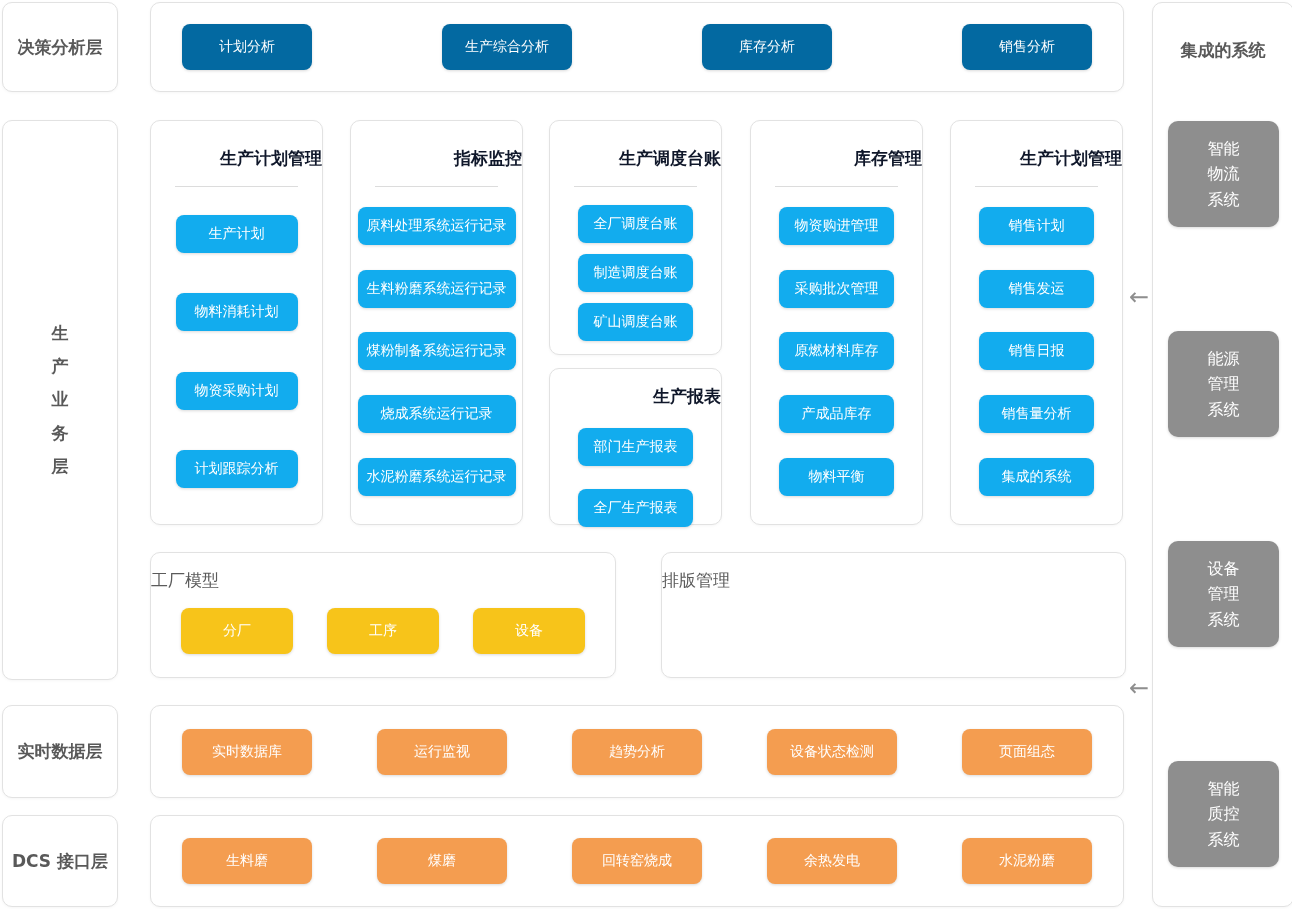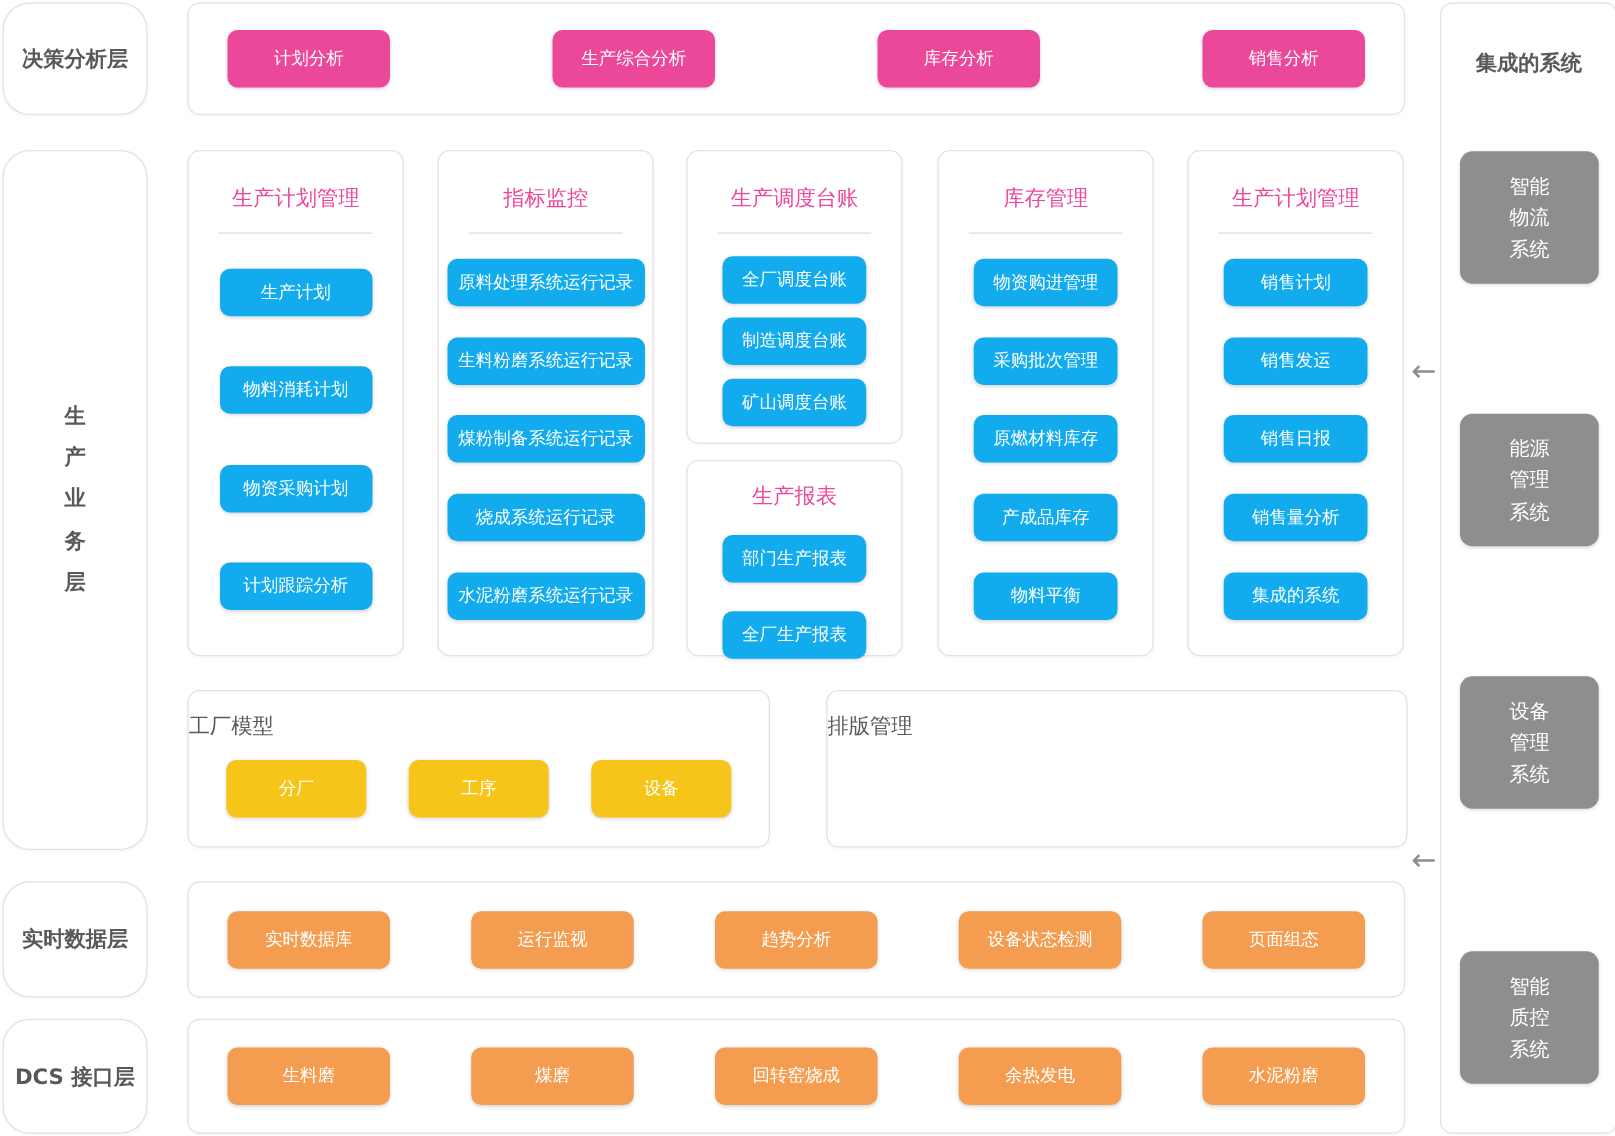--- a/index.html
+++ b/index.html
@@ -5,39 +5,39 @@
   html,body{margin:0;padding:0;background:#ffffff;}
   body{font-family:"DejaVu Sans","Liberation Sans",sans-serif;}
   #stage{position:relative;width:1292px;height:909px;background:#ffffff;overflow:hidden;}
 
   
   .panel{position:absolute;background:#fff;border:1px solid #e2e2e2;border-radius:10px;
          box-shadow:0 1px 3px rgba(0,0,0,0.04);box-sizing:border-box;}
 
   
   .layer-box{display:flex;align-items:center;justify-content:center;
-             color:#595959;font-size:17px;font-weight:bold;text-align:center;border-radius:22px;}
+             color:#595959;font-size:17px;font-weight:bold;text-align:center;}
   .vertical-label{width:1.25em;word-break:break-all;line-height:1.95;margin:0 auto;text-align:center;}
 
   
   .btn-row{display:flex;align-items:center;justify-content:space-between;padding:0 31px;}
 
   
   .btn{border:none;border-radius:8px;color:#fff;font-size:14px;font-weight:500;
        font-family:inherit;display:flex;align-items:center;justify-content:center;
        box-shadow:0 1px 3px rgba(0,0,0,0.15);cursor:pointer;padding:0;}
-  .btn-red{background:#ec4899;width:130px;height:46px;}
+  .btn-red{background:#0369a1;width:130px;height:46px;}
   .btn-blue{background:#12acee;height:38px;}
   .btn-yellow{background:#f7c41a;width:112px;height:46px;}
   .btn-lorange{background:#f49d50;width:130px;height:46px;}
   .w122{width:122px;} .w158{width:158px;} .w115{width:115px;}
 
   
   .mod-panel{display:flex;flex-direction:column;}
-  .panel-title{padding-top:26px;text-align:center;color:#ec4899;font-size:17px;font-weight:400;}
+  .panel-title{padding-top:26px;text-align:right;color:#0f172a;font-size:17px;font-weight:700;}
   .divider{border-top:1px solid #dcdcdc;margin:16px 24px 0;}
   .btn-col{flex:1;display:flex;flex-direction:column;align-items:center;
            justify-content:space-around;padding:8px 0 16px;}
   .btn-col.tight{justify-content:flex-start;gap:11px;padding-top:18px;}
   .btn-col.report{justify-content:flex-start;gap:23px;padding-top:20px;}
   .panel-title.small-pad{padding-top:16px;}
 
   
   .model-panel{display:flex;flex-direction:column;}
   .model-title{padding-top:16px;text-align:left;color:#5b5b5b;font-size:17px;font-weight:500;}

